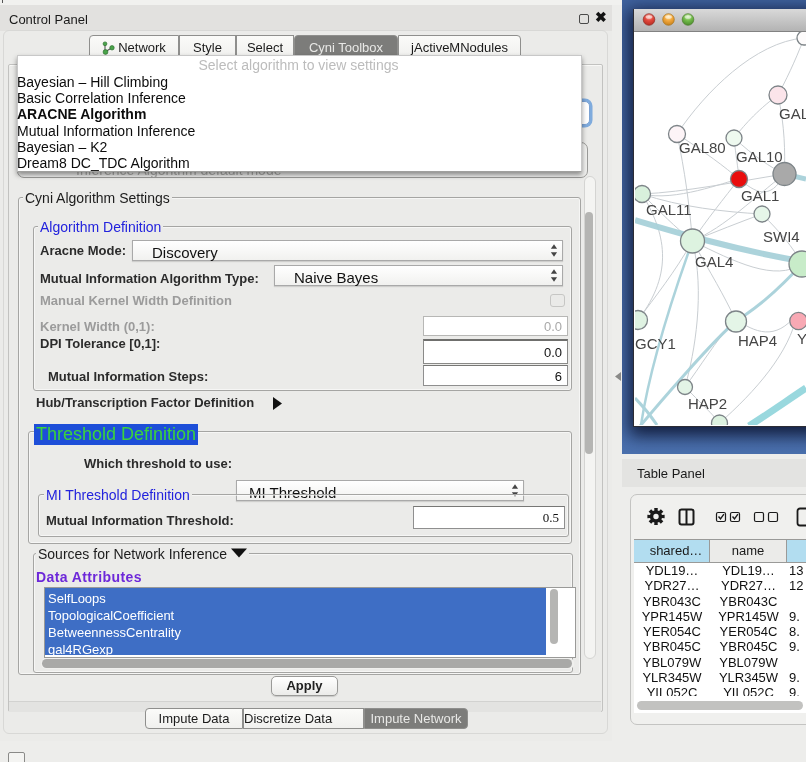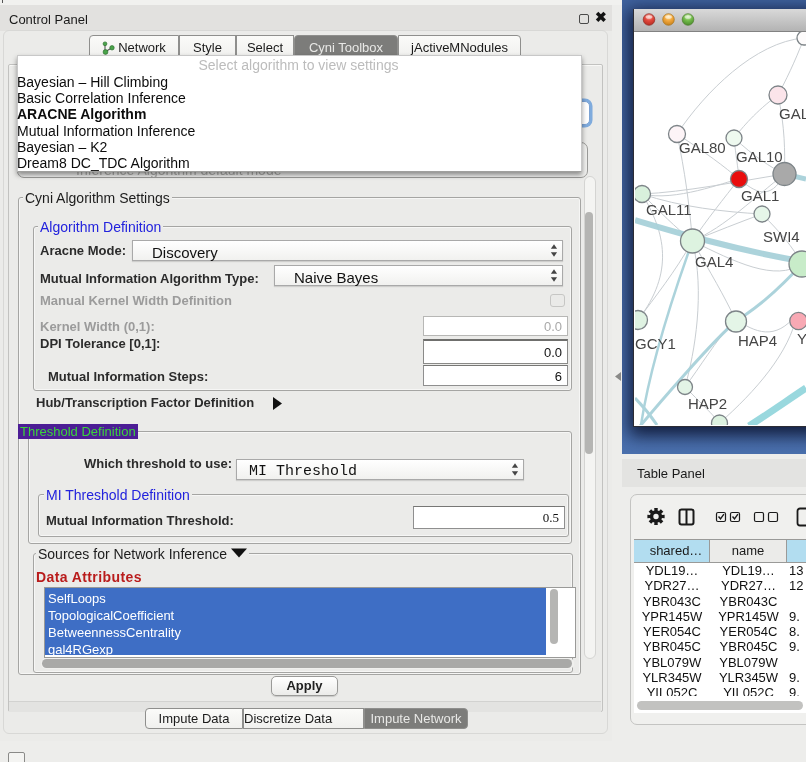--- a/index.html
+++ b/index.html
@@ -105,43 +105,43 @@
 <div class="field" style="left:423px;top:365px;width:143px;height:19px;border-top:1.5px solid #777775;">
     <span class="v" style="top:2.5px;">6</span>
   </div>
 
 <div class="abs lbl" style="left:36px;top:395px;">Hub/Transcription Factor Definition</div>
 <svg class="abs" style="left:272px;top:397px;" width="11" height="13" viewBox="0 0 11 13">
     <path d="M1 0 L10 6.5 L1 13 Z" fill="#111"></path>
   </svg>
 
 <div class="groupbox" style="left:28px;top:431px;width:542px;height:111px;"></div>
-<div class="abs" style="left:18px;top:424px;background:#4c1d95;padding:0 2px;font-size:13px;color:#3bd33b;">Threshold Definition</div>
+<div class="abs" style="left:34px;top:424px;background:#1d4ed8;padding:0 2px;font-size:18px;color:#3bd33b;">Threshold Definition</div>
 
 <div class="abs lbl" style="left:84px;top:456px;">Which threshold to use:</div>
-<div class="combo" style="left:236px;top:459px;width:286px;height:19px;font-family:Liberation Mono, monospace;">
+<div class="combo" style="left:236px;top:480px;width:286px;height:19px;">
   <span class="ctext" style="left:12px;">MI Threshold</span>
   <svg class="spin" viewBox="0 0 9 14">
       <path d="M4.5 0 L8 5 L1 5 Z" fill="#444"></path>
       <path d="M4.5 14 L8 9 L1 9 Z" fill="#444"></path>
     </svg>
 </div>
 
 <div class="groupbox" style="left:38px;top:494px;width:529px;height:41px;"></div>
 <div class="abs" style="left:44px;top:487px;background:#ebebe9;padding:0 2px;font-size:14px;color:#2222dd;">MI Threshold Definition</div>
 <div class="abs lbl" style="left:46px;top:513px;">Mutual Information Threshold:</div>
 <div class="field" style="left:413px;top:506px;width:150px;height:21px;border-top:1.5px solid #777775;font-family:Liberation Serif, serif;">
     <span class="v" style="top:3px;">0.5</span>
   </div>
 
 <div class="groupbox" style="left:33px;top:553px;width:538px;height:118px;"></div>
 <div class="abs" style="left:36px;top:546px;background:#ebebe9;padding:0 2px;font-size:14px;color:#1c1c1c;">Sources for Network Inference&nbsp;<svg width="16" height="10" viewBox="0 0 16 10" style="vertical-align:1px;">
       <path d="M0 0.5 L16 0.5 L8 9.5 Z" fill="#111"></path>
     </svg></div>
-<div class="abs lbl" style="left:36px;top:569px;color:#b91c1c;font-size:14px;letter-spacing:0.4px;">Data Attributes</div>
+<div class="abs lbl" style="left:36px;top:569px;color:#6d28d9;font-size:14px;letter-spacing:0.4px;">Data Attributes</div>
 
 <div class="abs" style="left:44px;top:587px;width:530px;height:69px;background:#fff;border:1px solid #9a9a98;"></div>
 <div class="abs" style="left:45px;top:588px;width:501px;height:67px;background:#3e6ec5;"></div>
 <div class="abs" style="left:48px;top:590px;font-size:13px;color:#fff;line-height:17px;">SelfLoops<br>TopologicalCoefficient<br>BetweennessCentrality<br>gal4RGexp</div>
 <div class="abs" style="left:549.5px;top:589px;width:8.5px;height:55px;background:#b5b5b3;border-radius:4.5px;"></div>
 
 <div class="abs" style="left:41px;top:658px;width:533px;height:11px;background:#f0f0ee;border-radius:5px;"></div>
 <div class="abs" style="left:42px;top:658.5px;width:530px;height:9px;background:#a9a9a7;border-radius:4.5px;"></div>
 
 <div class="abs" style="left:271px;top:676px;width:65px;height:18px;border:1px solid #9a9a98;border-radius:5px;background:linear-gradient(#ffffff,#ebebe9);text-align:center;font-size:13px;font-weight:bold;color:#222;line-height:18px;box-shadow:0 1px 1px rgba(0,0,0,0.15);">Apply</div>

